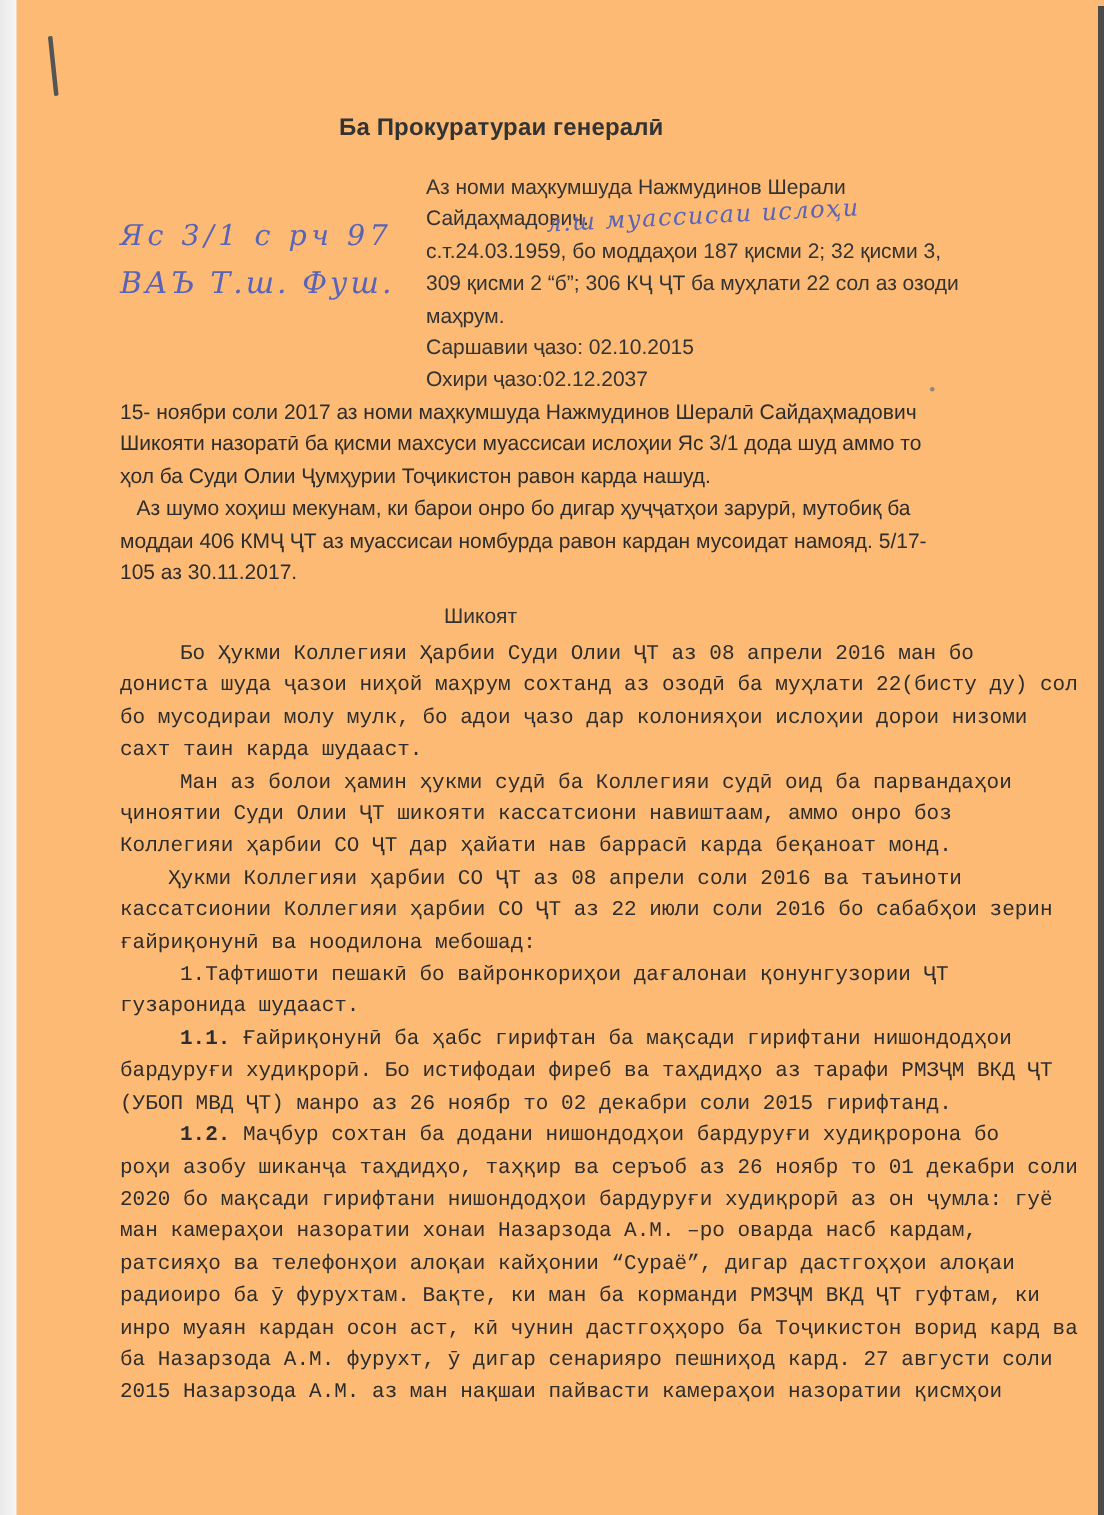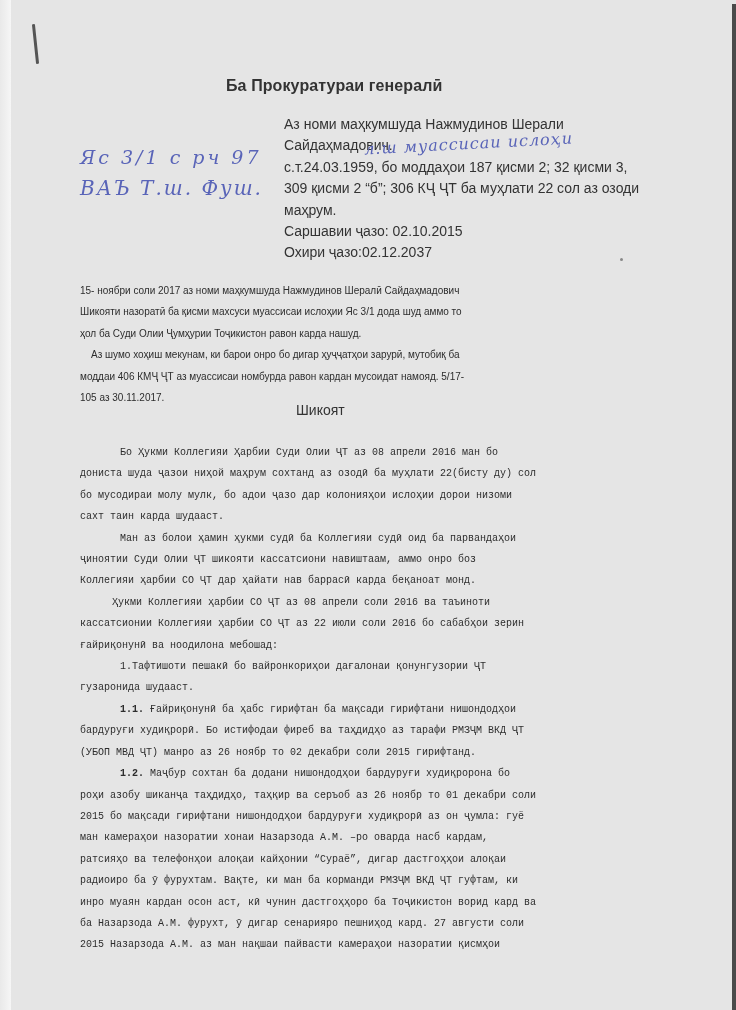--- a/index.html
+++ b/index.html
@@ -5,21 +5,21 @@
     html, body { margin: 0; padding: 0; }
     body {
       width: 736px; height: 1010px; overflow: hidden;
       background: #ffffff;
       position: relative;
       font-family: "Liberation Sans", "DejaVu Sans", sans-serif;
       color: #2b2b2b;
     }
     .page {
       position: absolute; left: 0; top: 0; width: 736px; height: 1010px;
-      background: #e5e5e5;
+      background: #fdba74;
     }
     .left-edge {
       position: absolute; left: 0; top: 0; width: 11px; height: 1010px;
       background: linear-gradient(to right, #e9e9e9, #f6f6f6);
     }
     .right-edge {
       position: absolute; left: 732px; top: 4px; width: 4px; height: 1006px;
       background: #4a4a4a;
     }
     .pen-mark {
@@ -40,21 +40,21 @@
     .hand {
       position: absolute; color: #5964b8;
       font-family: "DejaVu Serif", serif; font-style: italic;
       white-space: nowrap;
     }
     .hand-1 { left: 80px; top: 146px; font-size: 19px; letter-spacing: 3px; }
     .hand-2 { left: 80px; top: 176px; font-size: 20px; letter-spacing: 2px; }
     .hand-3 { left: 364px; top: 134px; font-size: 16px; letter-spacing: 1px; transform: rotate(-3deg); }
     .body {
       position: absolute; left: 80px; width: 620px;
-      font-size: 10px; line-height: 21.4px; color: #2d2d2d; margin-top: 16px;
+      font-size: 14px; line-height: 21.4px; color: #2d2d2d;
     }
     .body .line { white-space: nowrap; }
     .ind1 { padding-left: 11px; }
     .ind2 { padding-left: 40px; }
     .ind3 { padding-left: 32px; }
     .heading {
       position: absolute; left: 296px; top: 402px;
       font-size: 14px; color: #333; text-align: right;
     }
     b { font-weight: bold; }
@@ -112,21 +112,21 @@
 
     <div class="line ind2">1.Тафтишоти пешакӣ бо вайронкориҳои дағалонаи қонунгузории ҶТ</div>
     <div class="line">гузаронида шудааст.</div>
 
     <div class="line ind2"><b>1.1.</b><span> Ғайриқонунӣ ба ҳабс гирифтан ба мақсади гирифтани нишондодҳои</span></div>
     <div class="line">бардуруғи худиқрорӣ. Бо истифодаи фиреб ва таҳдидҳо аз тарафи РМЗҶМ ВКД ҶТ</div>
     <div class="line">(УБОП МВД ҶТ) манро аз 26 ноябр то 02 декабри соли 2015 гирифтанд.</div>
 
     <div class="line ind2"><b>1.2.</b><span> Маҷбур сохтан ба додани нишондодҳои бардуруғи худиқророна бо</span></div>
     <div class="line">роҳи азобу шиканҷа таҳдидҳо, таҳқир ва серъоб аз 26 ноябр  то 01 декабри соли</div>
-    <div class="line">2015 бо мақсади гирифтани нишондодҳои бардуруғи худиқрорӣ аз он ҷумла: гуё</div>
+    <div class="line">2020 бо мақсади гирифтани нишондодҳои бардуруғи худиқрорӣ аз он ҷумла: гуё</div>
     <div class="line">ман камераҳои назоратии хонаи Назарзода А.М. –ро оварда насб кардам,</div>
     <div class="line">ратсияҳо ва телефонҳои алоқаи кайҳонии “Сураё”,  дигар дастгоҳҳои алоқаи</div>
     <div class="line">радиоиро ба ӯ фурухтам. Вақте, ки ман ба корманди РМЗҶМ ВКД ҶТ гуфтам, ки</div>
     <div class="line">инро муаян кардан осон аст, кӣ чунин дастгоҳҳоро ба Тоҷикистон ворид кард ва</div>
     <div class="line">ба Назарзода А.М. фурухт, ӯ дигар сенарияро пешниҳод кард. 27 августи соли</div>
     <div class="line">2015 Назарзода А.М. аз ман нақшаи пайвасти камераҳои назоратии қисмҳои</div>
   </div>
 </div>
 
 </body></html>

